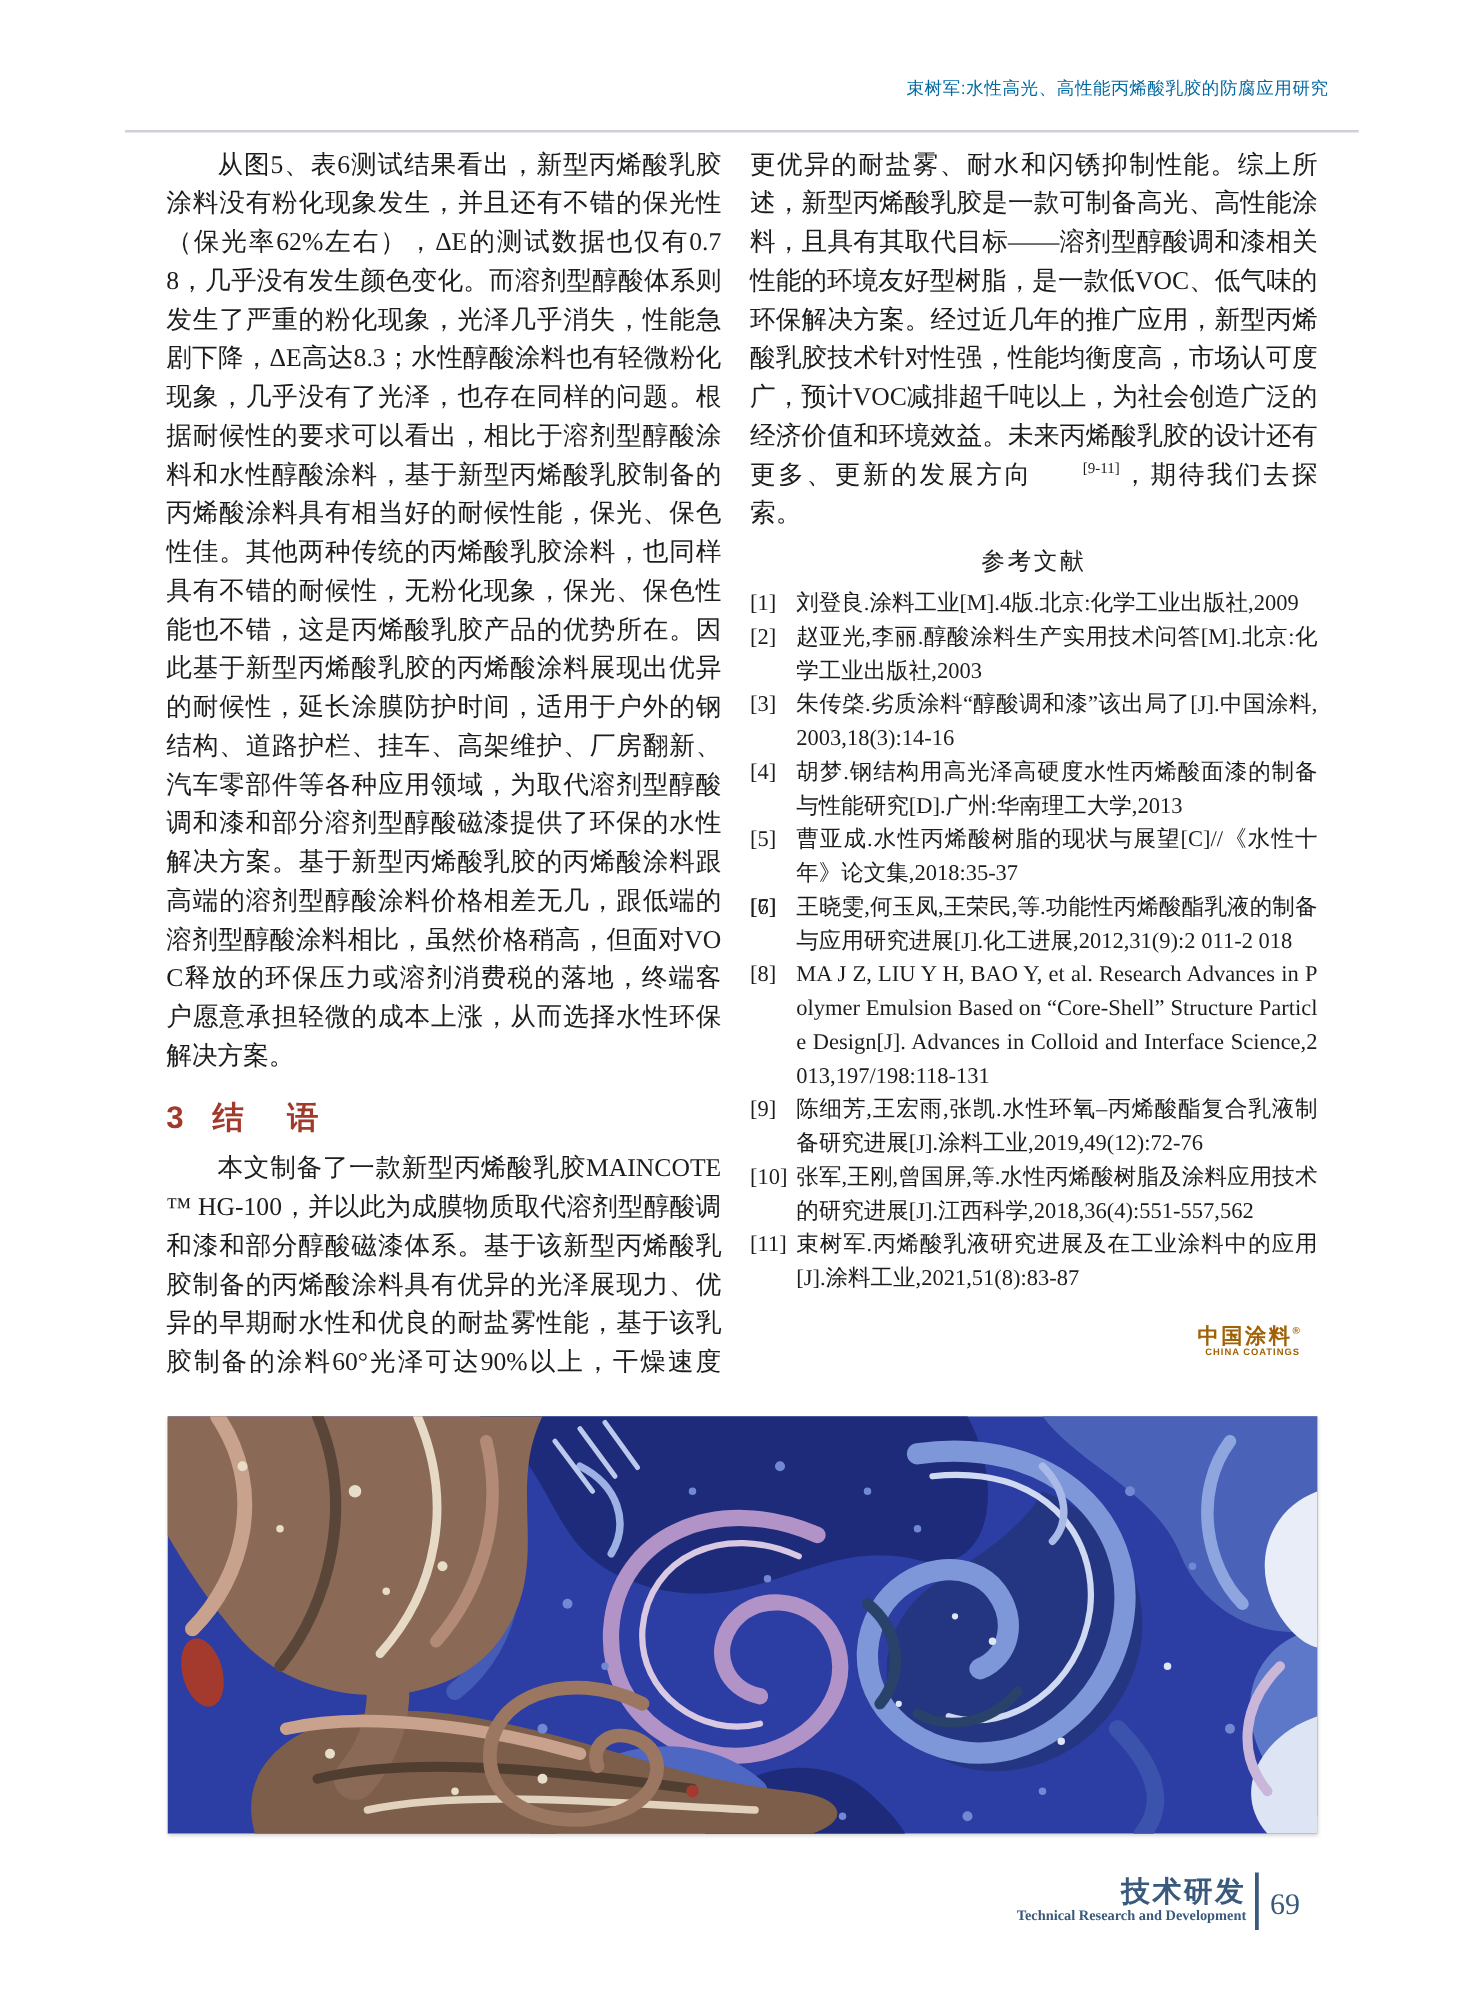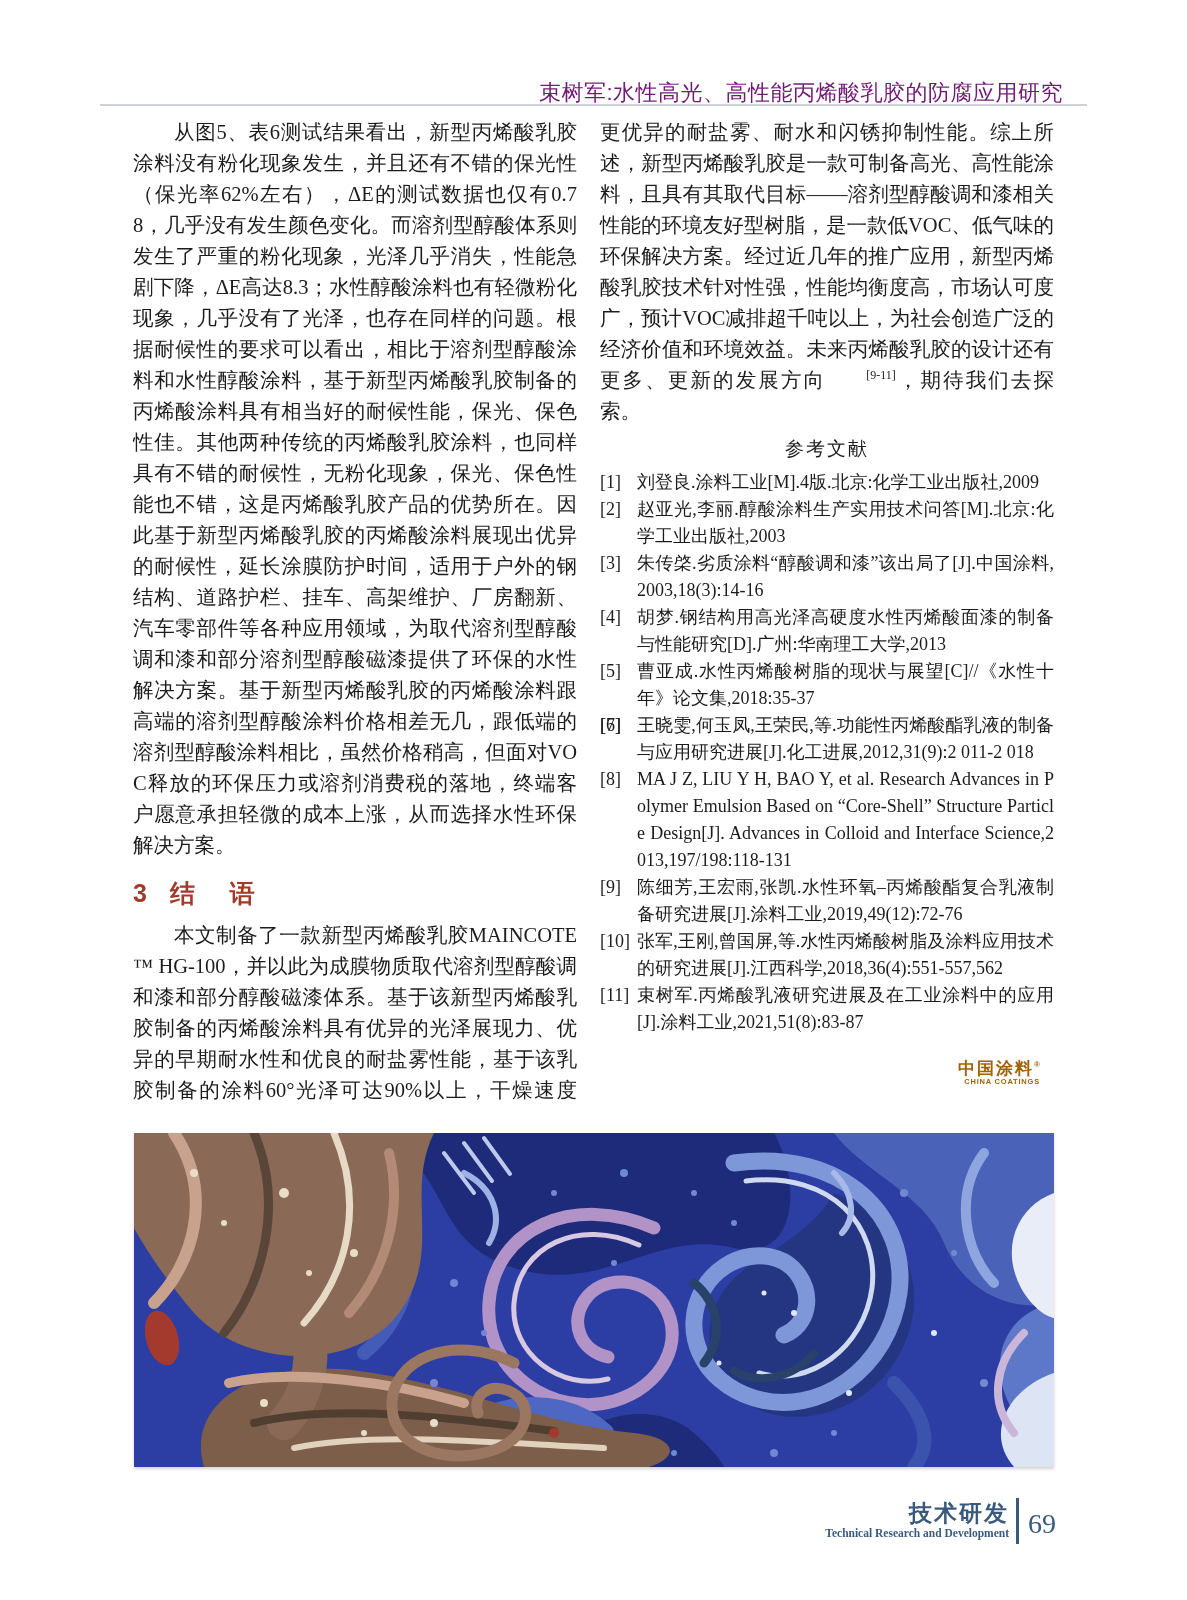--- a/index.html
+++ b/index.html
@@ -2,23 +2,23 @@
 <html lang="zh"><head>
 <meta charset="utf-8">
 <style>
   html,body{margin:0;padding:0;}
   body{
     width:1187px;height:1600px;position:relative;background:#ffffff;
     font-family:"Liberation Serif","DejaVu Serif",serif;color:#1c1c1c;
     overflow:hidden;
   }
   .running-head{
-    position:absolute;top:78px;right:124px;
+    position:absolute;top:62px;right:124px;
     font-family:"Liberation Sans","DejaVu Sans",sans-serif;
-    font-size:22px;color:#701a75;letter-spacing:.5px;
+    font-size:14px;color:#0369a1;letter-spacing:.5px;
   }
   .head-rule{
     position:absolute;top:104px;left:100px;width:987px;
     border-top:2px solid #cdd1d6;
   }
   .columns{
     position:absolute;top:117px;left:133px;width:921px;height:992px;
     display:flex;gap:23px;overflow:hidden;
   }
   .col-left{width:444px;}
@@ -54,29 +54,29 @@
   }
   .logo-cn{font-size:17px;font-weight:bold;letter-spacing:2px;}
   .logo-reg{font-size:8px;vertical-align:super;letter-spacing:0;}
   .logo-en{font-size:7.5px;font-weight:bold;letter-spacing:.8px;}
   .artwork{
     position:absolute;left:134px;top:1133px;width:920px;height:334px;
     box-shadow:0 2px 3px rgba(0,0,0,.18);
   }
   .artwork svg{display:block;}
   .footer{
-    position:absolute;top:1498px;right:131px;
+    position:absolute;top:1498px;right:147px;
     display:flex;align-items:center;
     font-family:"Liberation Sans","DejaVu Sans",sans-serif;color:#3a5a7d;
   }
   .footer-text{text-align:right;}
   .footer-cn{font-size:23px;font-weight:bold;letter-spacing:2px;line-height:1.1;}
   .footer-en{font-family:"Liberation Serif","DejaVu Serif",serif;font-size:11.5px;font-weight:bold;line-height:1.2;}
   .footer-bar{width:3px;height:46px;background:#3a5a7d;margin:0 9px 0 7px;}
-  .footer-page{font-family:"Liberation Serif","DejaVu Serif",serif;font-size:28px;padding-top:6px;}
+  .footer-page{font-family:"Liberation Serif","DejaVu Serif",serif;font-size:24px;padding-top:6px;}
 </style>
 </head>
 <body>
 
 <div class="running-head">束树军:水性高光、高性能丙烯酸乳胶的防腐应用研究</div>
 <div class="head-rule"></div>
 
 <div class="columns">
   <div class="col-left">
     <p class="body indent">从图5、表6测试结果看出，新型丙烯酸乳胶涂料没有粉化现象发生，并且还有不错的保光性（保光率62%左右），ΔE的测试数据也仅有0.78，几乎没有发生颜色变化。而溶剂型醇酸体系则发生了严重的粉化现象，光泽几乎消失，性能急剧下降，ΔE高达8.3；水性醇酸涂料也有轻微粉化现象，几乎没有了光泽，也存在同样的问题。根据耐候性的要求可以看出，相比于溶剂型醇酸涂料和水性醇酸涂料，基于新型丙烯酸乳胶制备的丙烯酸涂料具有相当好的耐候性能，保光、保色性佳。其他两种传统的丙烯酸乳胶涂料，也同样具有不错的耐候性，无粉化现象，保光、保色性能也不错，这是丙烯酸乳胶产品的优势所在。因此基于新型丙烯酸乳胶的丙烯酸涂料展现出优异的耐候性，延长涂膜防护时间，适用于户外的钢结构、道路护栏、挂车、高架维护、厂房翻新、汽车零部件等各种应用领域，为取代溶剂型醇酸调和漆和部分溶剂型醇酸磁漆提供了环保的水性解决方案。基于新型丙烯酸乳胶的丙烯酸涂料跟高端的溶剂型醇酸涂料价格相差无几，跟低端的溶剂型醇酸涂料相比，虽然价格稍高，但面对VOC释放的环保压力或溶剂消费税的落地，终端客户愿意承担轻微的成本上涨，从而选择水性环保解决方案。</p>

